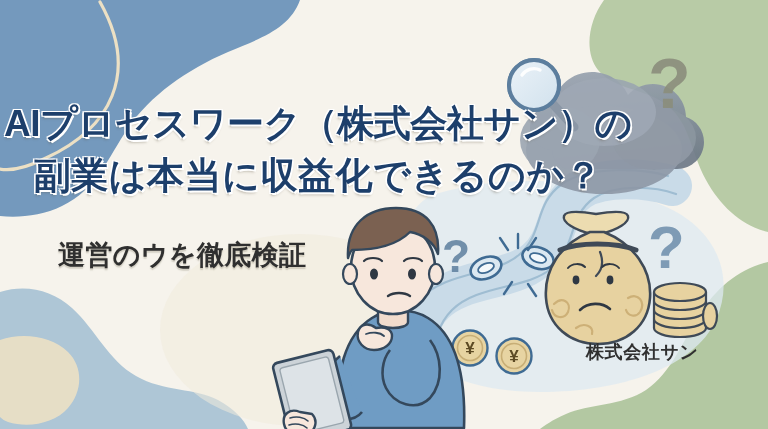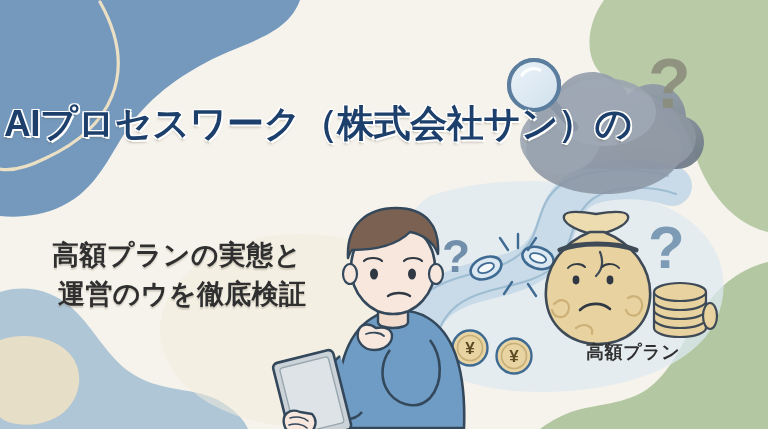--- a/index.html
+++ b/index.html
@@ -313,22 +313,22 @@
         <circle cx="-2" cy="0" r="25" fill="none" stroke="#5c7e9e" stroke-width="4"></circle>
         <path d="M-14,-10 C-10,-16 -2,-18 4,-15" fill="none" stroke="#ffffff" stroke-width="3.4" stroke-linecap="round" opacity="0.9"></path>
       </g>
 
       <text x="648" y="108" font-family="'Liberation Sans',sans-serif" font-size="70" font-weight="700" fill="#8b8e7c" opacity="0.9">?</text>
     </svg>
   </div>
 
   <div class="title-block">
     <div class="title-line l1">AIプロセスワーク（株式会社サン）の</div>
+    <div class="title-line l2">副業は本当に収益化できるのか？</div>
   </div>
 
   <div class="subtitle-block">
-    <div class="subtitle-line s1">高額プランの実態と</div>
     <div class="subtitle-line s2">運営のウを徹底検証</div>
   </div>
 
-  <div class="plan-label">高額プラン</div>
+  <div class="plan-label">株式会社サン</div>
 
 </div>
 
 </body></html>

